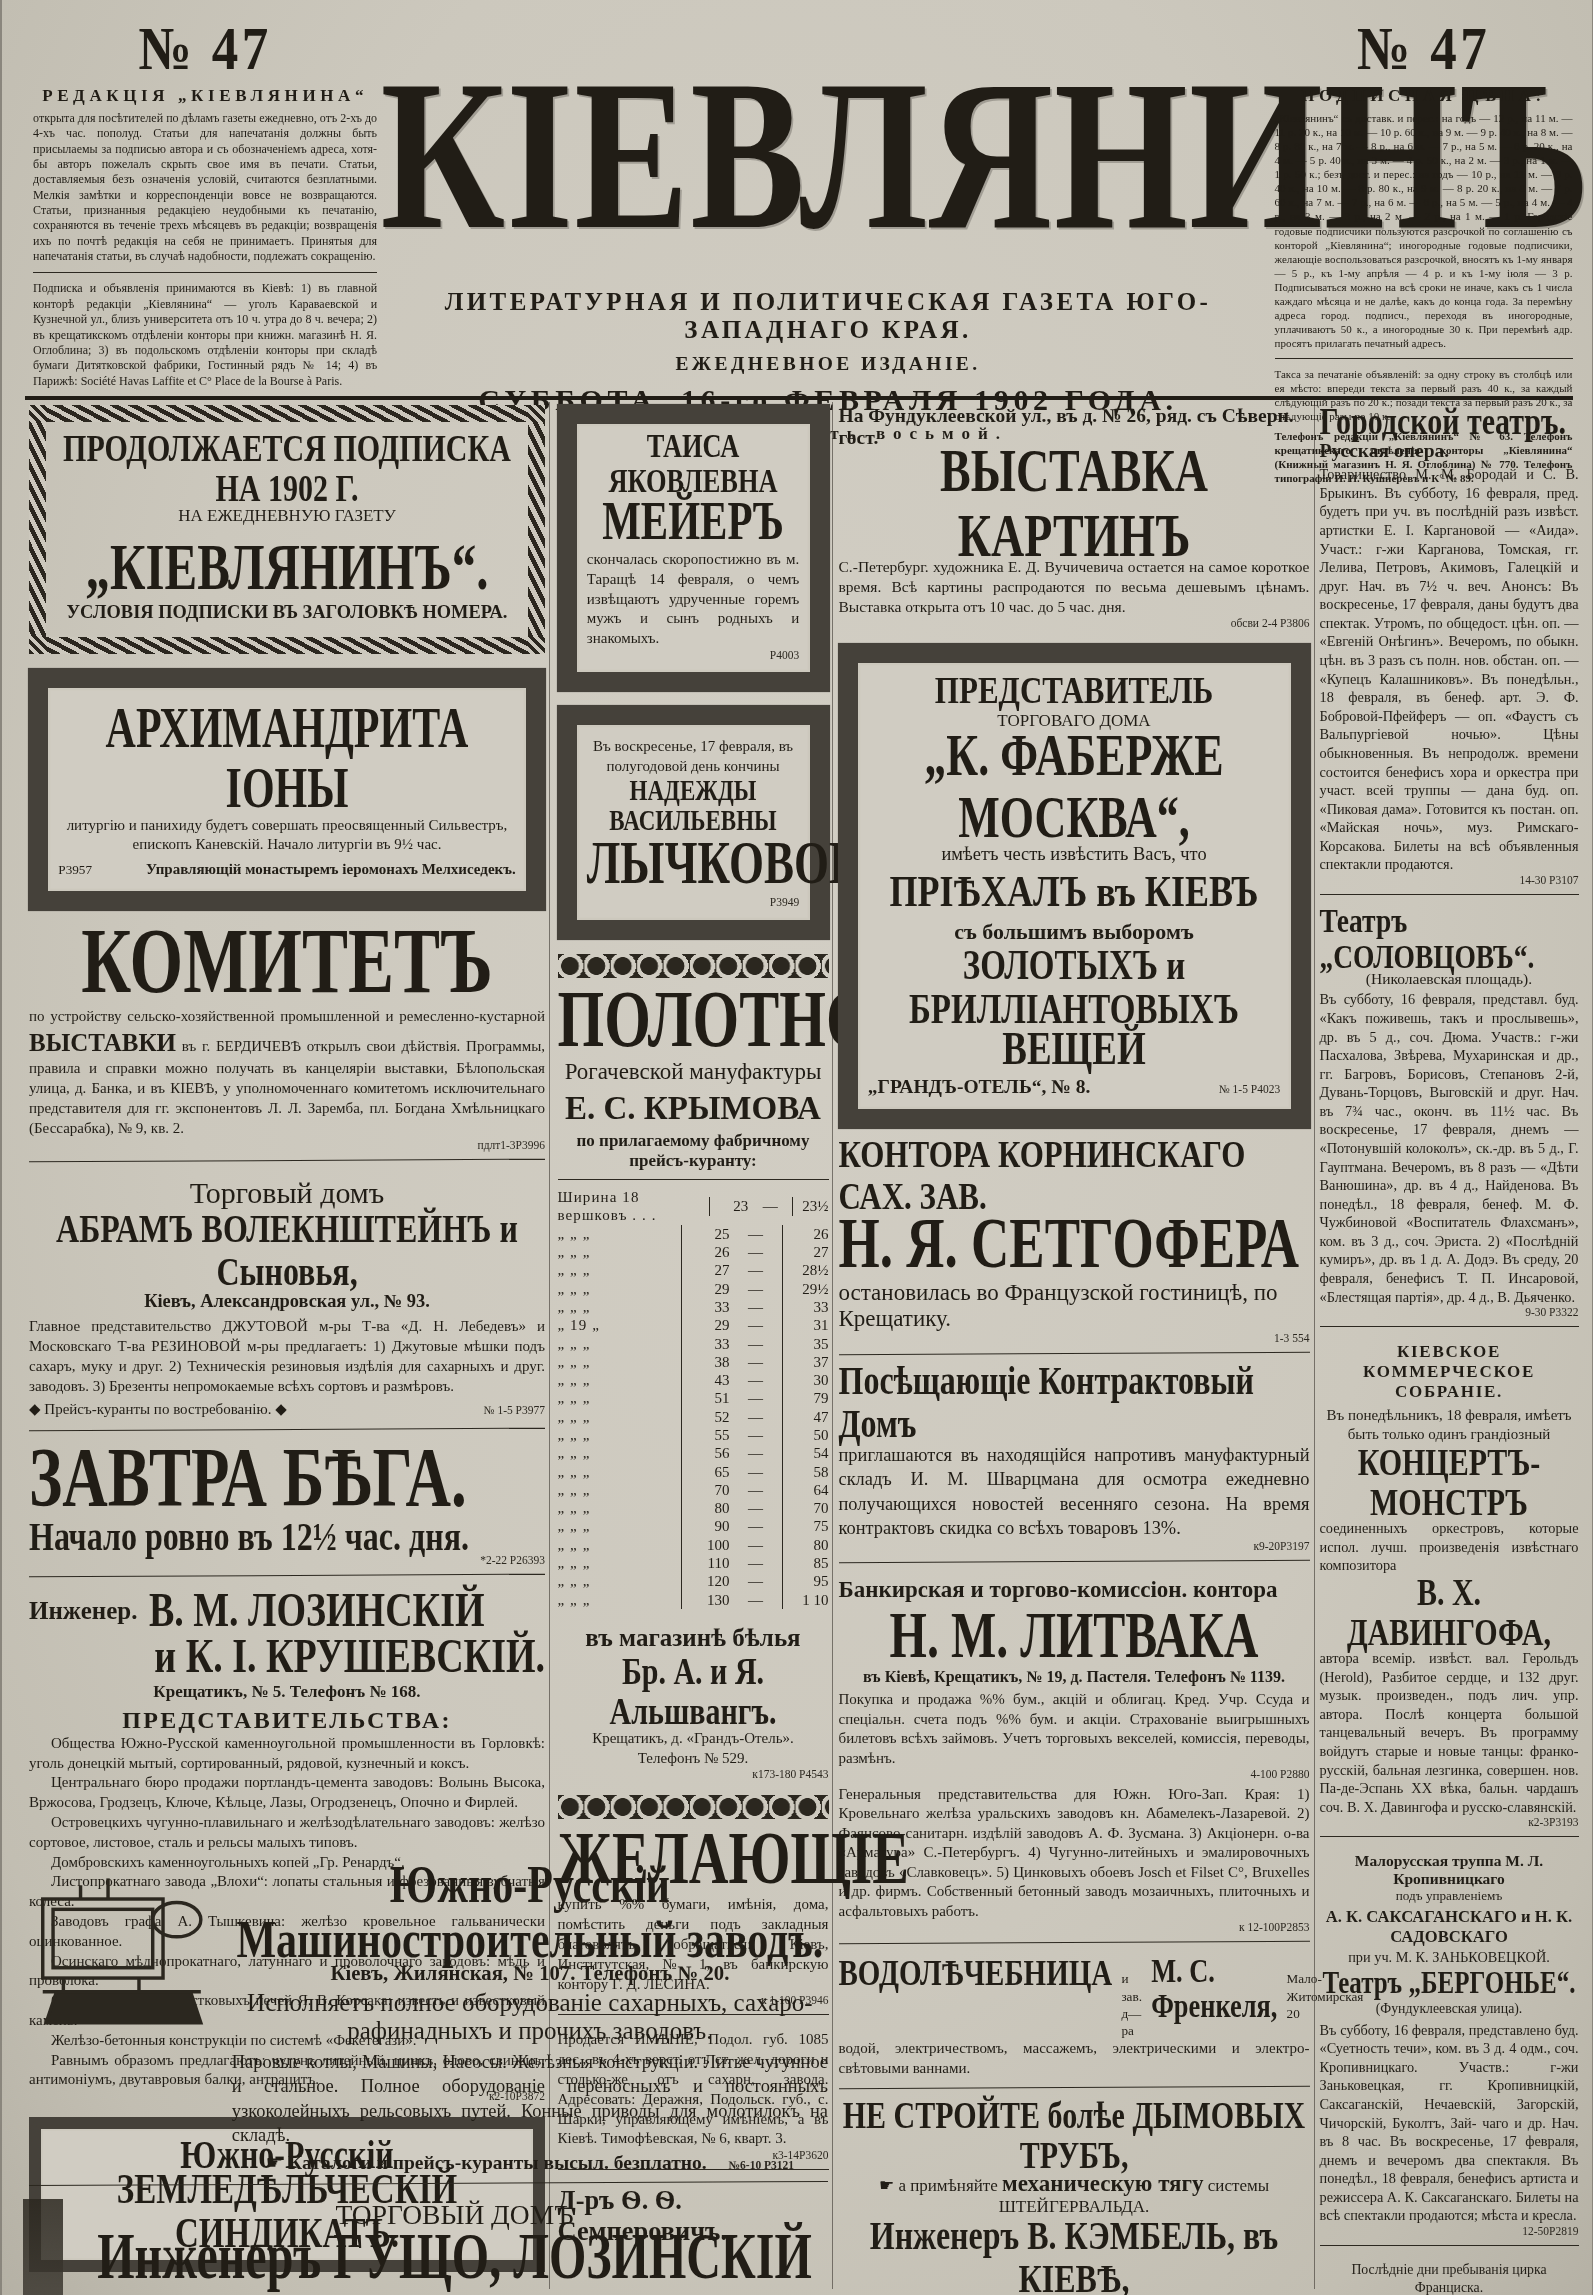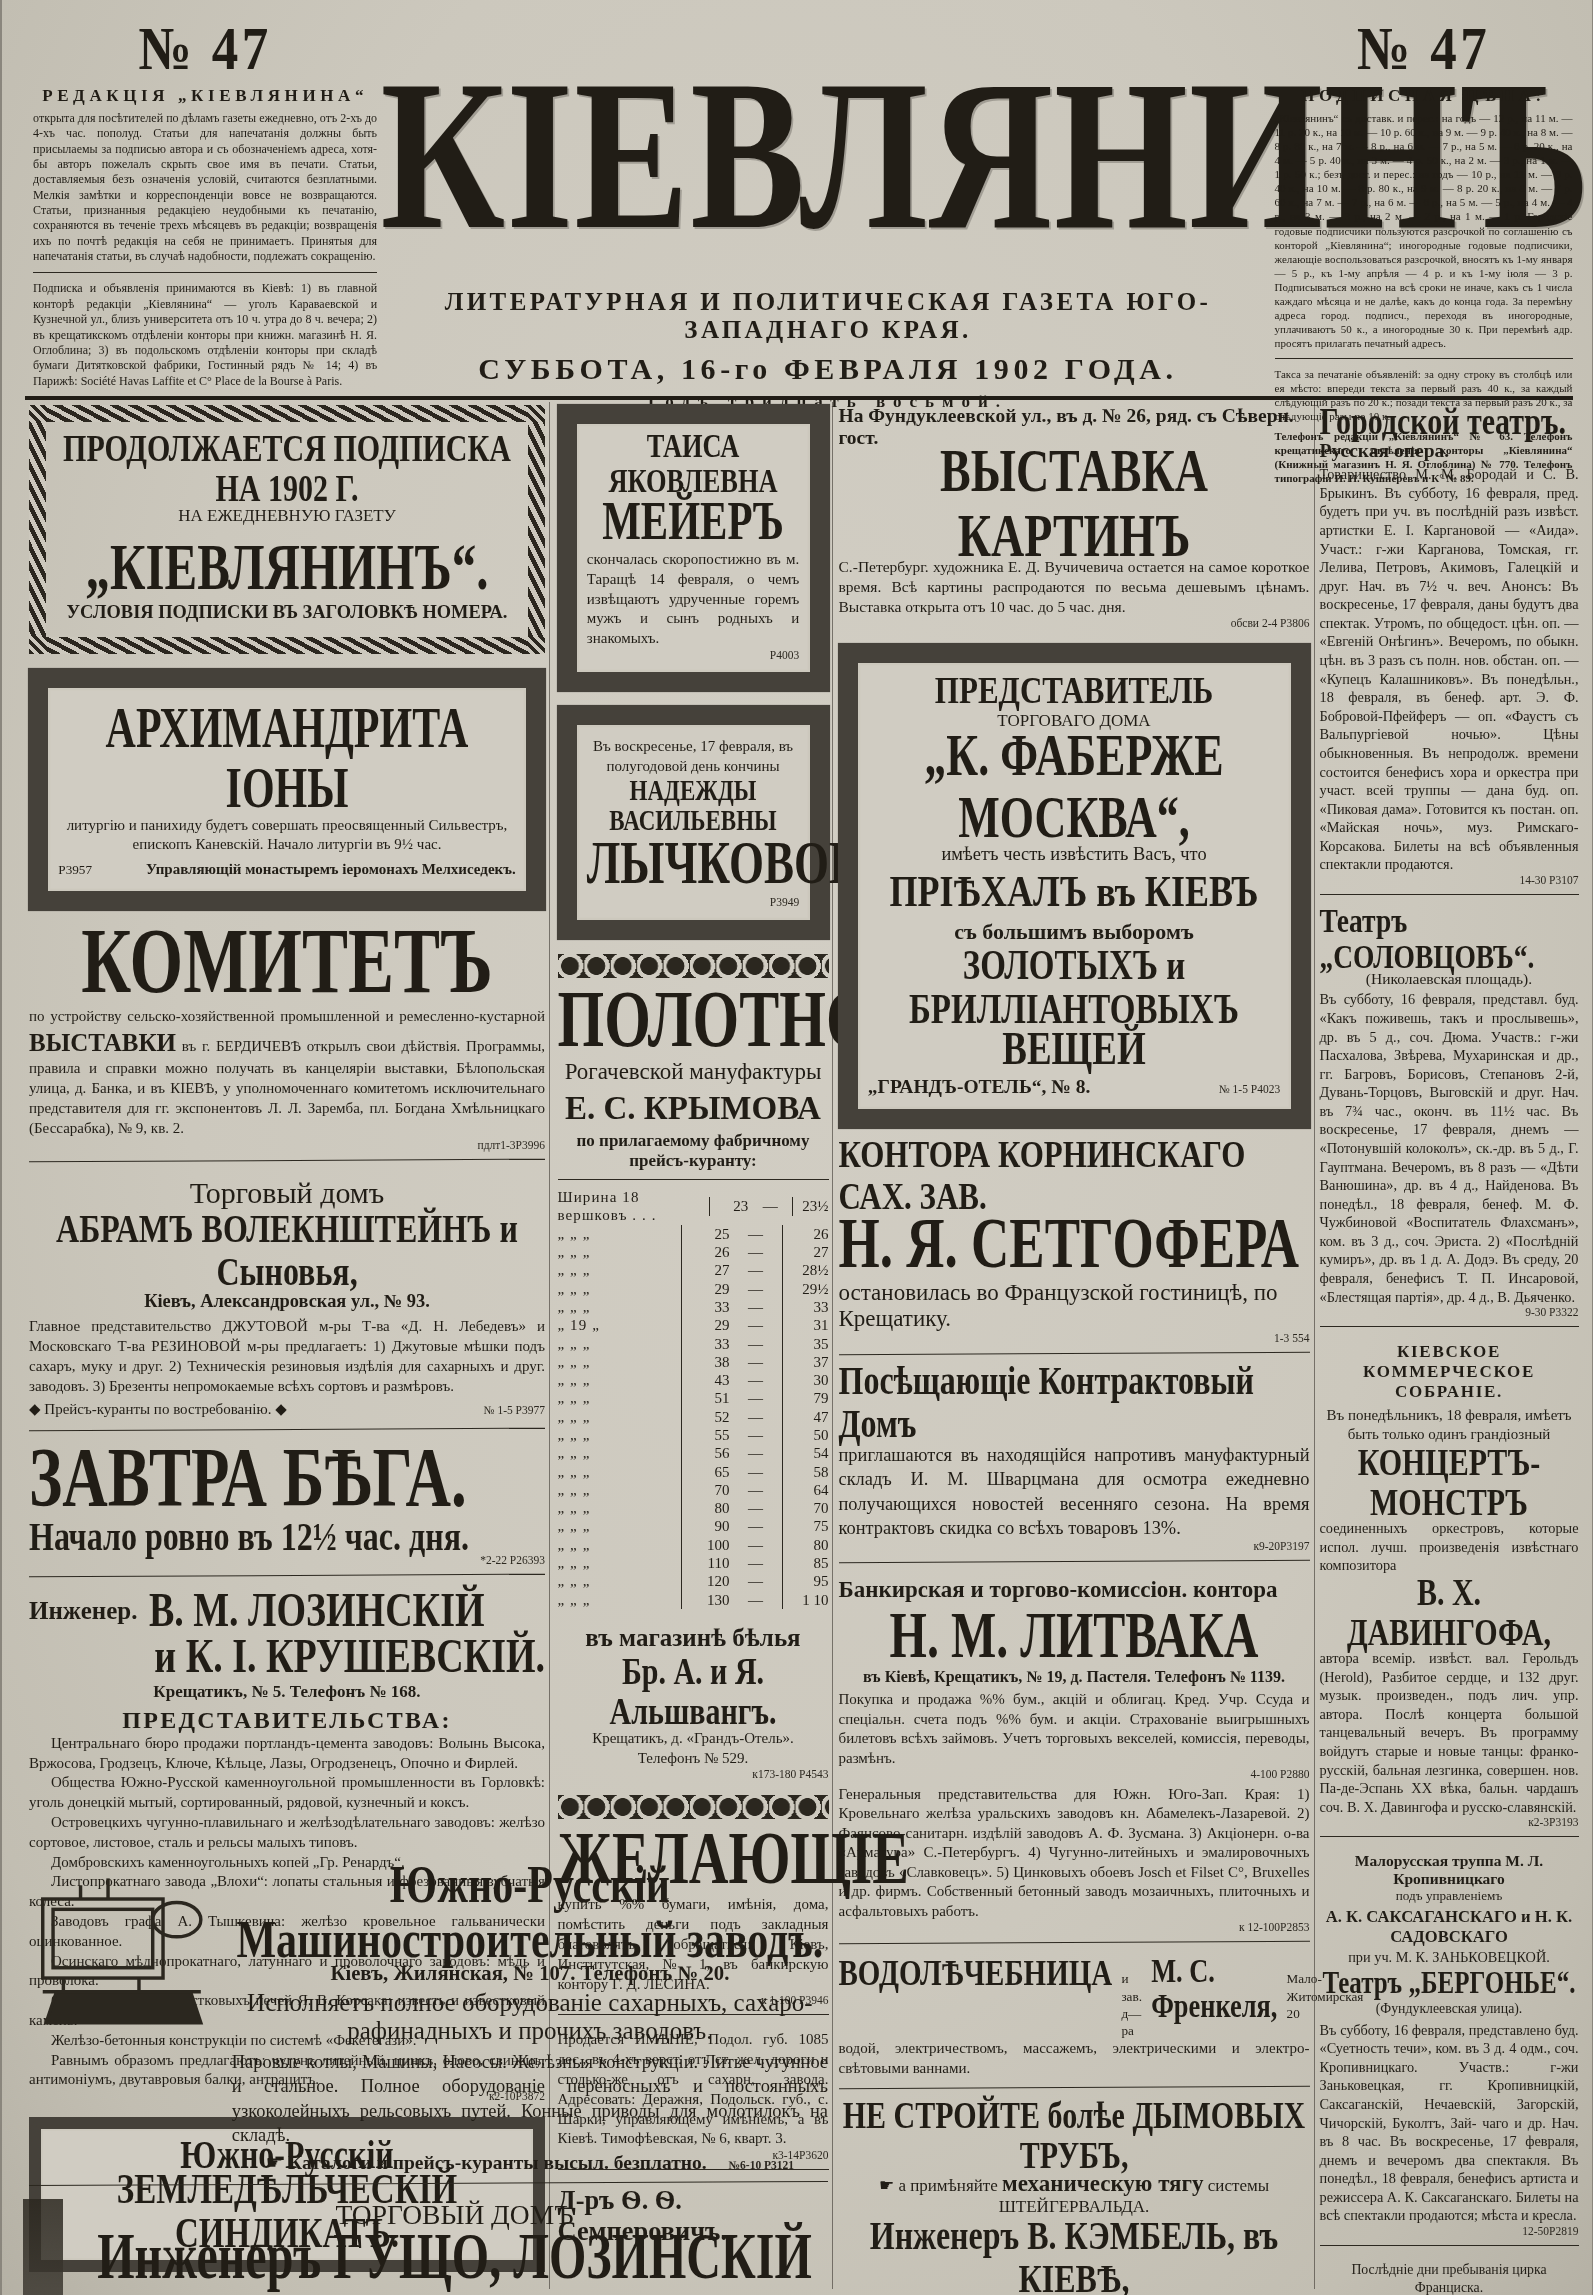--- a/index.html
+++ b/index.html
@@ -75,20 +75,21 @@
       <div class="issue-no">№ 47</div>
       <div class="hd-small-title">РЕДАКЦІЯ „КІЕВЛЯНИНА“</div>
       <div class="hd-small just">открыта для посѣтителей по дѣламъ газеты ежедневно, отъ 2-хъ до 4-хъ час. пополуд. Статьи для напечатанія должны быть присылаемы за подписью автора и съ обозначеніемъ адреса, хотя-бы авторъ пожелалъ скрыть свое имя въ печати. Статьи, доставляемыя безъ означенія условій, считаются безплатными. Мелкія замѣтки и корреспонденціи вовсе не возвращаются. Статьи, признанныя редакціею неудобными къ печатанію, сохраняются въ теченіе трехъ мѣсяцевъ въ редакціи; возвращенія ихъ по почтѣ редакція на себя не принимаетъ. Принятыя для напечатанія статьи, въ случаѣ надобности, подлежатъ сокращенію.</div>
       <hr class="rule-thin">
       <div class="hd-small just">Подписка и объявленія принимаются въ Кіевѣ: 1) въ главной конторѣ редакціи „Кіевлянина“ — уголъ Караваевской и Кузнечной ул., близъ университета отъ 10 ч. утра до 8 ч. вечера; 2) въ крещатикскомъ отдѣленіи конторы при книжн. магазинѣ Н. Я. Оглоблина; 3) въ подольскомъ отдѣленіи конторы при складѣ бумаги Дитятковской фабрики, Гостинный рядъ № 14; 4) въ Парижѣ: Société Havas Laffite et C° Place de la Bourse à Paris.</div>
     </div>
 
     <div class="hd-center">
       <div class="paper-title">КІЕВЛЯНИНЪ</div>
       <div class="paper-sub">ЛИТЕРАТУРНАЯ И ПОЛИТИЧЕСКАЯ ГАЗЕТА ЮГО-ЗАПАДНАГО КРАЯ.</div>
+      <div class="paper-ed">ЕЖЕДНЕВНОЕ ИЗДАНІЕ.</div>
       <div class="paper-date">СУББОТА, 16-го ФЕВРАЛЯ 1902 ГОДА.</div>
       <div class="paper-year">Годъ тридцать восьмой.</div>
     </div>
 
     <div class="hd-right">
       <div class="issue-no">№ 47</div>
       <div class="hd-small-title">ПОДПИСНАЯ ЦѢНА:</div>
       <div class="hd-small just" style="font-size:11px">„Кіевлянинъ“ съ доставк. и перес.: на годъ — 12 р., на 11 м. — 11 р. 20 к., на 10 м. — 10 р. 60 к., на 9 м. — 9 р. 40 к., на 8 м. — 8 р. 80 к., на 7 м. — 8 р., на 6 м. — 7 р., на 5 м. — 6 р. 20 к., на 4 м. — 5 р. 40 к., на 3 м. — 4 р. 50 к., на 2 м. — 3 р., на 1 м. — 1 р. 50 к.; безъ дост. и перес.: на годъ — 10 р., на 11 м. — 9 р. 40 к., на 10 м. — 8 р. 80 к., на 9 м. — 8 р. 20 к., на 8 м. — 7 р. 60 к., на 7 м. — 7 р., на 6 м. — 6 р., на 5 м. — 5 р., на 4 м. — 4 р., на 3 м. — 3 р., на 2 м. — 2 р., на 1 м. — 1 р. Городскіе годовые подписчики пользуются разсрочкой по соглашенію съ конторой „Кіевлянина“; иногородные годовые подписчики, желающіе воспользоваться разсрочкой, вносятъ къ 1-му января — 5 р., къ 1-му апрѣля — 4 р. и къ 1-му іюля — 3 р. Подписываться можно на всѣ сроки не иначе, какъ съ 1 числа каждаго мѣсяца и не далѣе, какъ до конца года. За перемѣну адреса город. подписч., переходя въ иногородные, уплачиваютъ 50 к., а иногородные 30 к. При перемѣнѣ адр. просятъ прилагать печатный адресъ.</div>
       <hr class="rule-thin">
       <div class="hd-small just" style="font-size:11px">Такса за печатаніе объявленій: за одну строку въ столбцѣ или ея мѣсто: впереди текста за первый разъ 40 к., за каждый слѣдующій разъ по 20 к.; позади текста за первый разъ 20 к., за слѣдующіе разы по 10 к.</div>
@@ -152,22 +153,22 @@
     <div class="ad">
       <div style="display:flex;align-items:center;gap:11.5px">
         <span class="b" style="font-size:25px">Инженер.</span>
         <span class="t-tall" style="font-size:38px">В. М. ЛОЗИНСКІЙ</span>
       </div>
       <div class="t-tall" style="font-size:38px;text-align:right;margin-top:5.7px">и К. І. КРУШЕВСКІЙ.</div>
       <div class="center b" style="font-size:17px;margin-top:5.7px">Крещатикъ, № 5. Телефонъ № 168.</div>
       <div class="center b" style="font-size:24px;letter-spacing:2.3px;margin-top:4.6px">ПРЕДСТАВИТЕЛЬСТВА:</div>
       <div class="bodytext just">
 
-      <div style="text-indent:22px">Центральнаго бюро продажи портландъ-цемента заводовъ: Волынь Высока, Вржосова, Гродзецъ, Ключе, Кѣльце, Лазы, Огродзенецъ, Опочно и Фирлей.</div>
-          <div style="text-indent:22px">Общества Южно-Русской каменноугольной промышленности въ Горловкѣ: уголь донецкій мытый, сортированный, рядовой, кузнечный и коксъ.</div>
+      <div style="text-indent:22px">Общества Южно-Русской каменноугольной промышленности въ Горловкѣ: уголь донецкій мытый, сортированный, рядовой, кузнечный и коксъ.</div>
+          <div style="text-indent:22px">Центральнаго бюро продажи портландъ-цемента заводовъ: Волынь Высока, Вржосова, Гродзецъ, Ключе, Кѣльце, Лазы, Огродзенецъ, Опочно и Фирлей.</div>
           <div style="text-indent:22px">Островецкихъ чугунно-плавильнаго и желѣзодѣлательнаго заводовъ: желѣзо сортовое, листовое, сталь и рельсы малыхъ типовъ.</div>
           <div style="text-indent:22px">Домбровскихъ каменноугольныхъ копей „Гр. Ренардъ“.</div>
           <div style="text-indent:22px">Листопрокатнаго завода „Влохи“: лопаты стальныя и фрезованныя зубчатыя колеса.</div>
           <div style="text-indent:22px">Заводовъ графа А. Тышкевича: желѣзо кровельное гальванически оцинкованное.</div>
           <div style="text-indent:22px">Осинскаго мѣднопрокатнаго, латуннаго и проволочнаго заводовъ: мѣдь и проволока.</div>
           <div style="text-indent:22px">Севериновскихъ извѣстковыхъ печей Я. В. Корсака: известь и известковый камень.</div>
           <div style="text-indent:22px">Желѣзо-бетонныя конструкціи по системѣ «Фекетегази».</div>
           <div style="text-indent:22px">Равнымъ образомъ предлагаютъ: чугунъ литейный, цинкъ, олово, свинецъ, антимоніумъ, двутавровыя балки, антрацитъ.</div>
         </div>
       <div class="code">к2-10Р3872</div>

